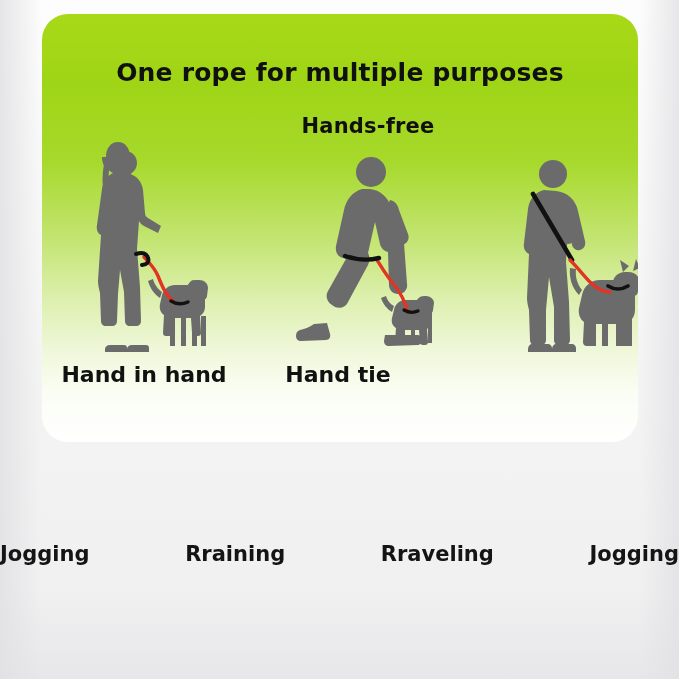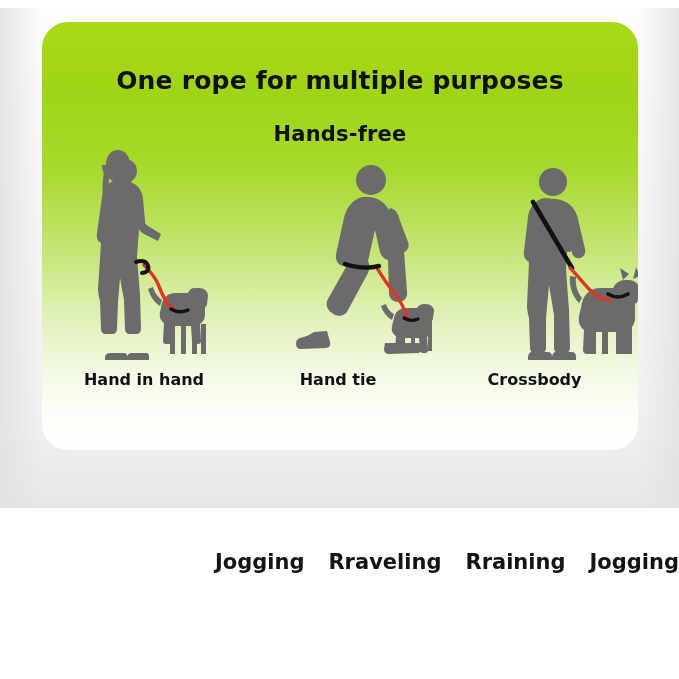--- a/index.html
+++ b/index.html
@@ -9,23 +9,22 @@
   }
   body {
     width: 679px;
     height: 679px;
     overflow: hidden;
     font-family: "DejaVu Sans", sans-serif;
   }
   .page {
     position: relative;
     width: 679px;
-    height: 500px;
+    height: 679px;
     background: linear-gradient(180deg, #fdfdfd 0%, #f4f4f4 55%, #efeff0 100%);
-    margin-top: 8px;
   }
   
   .bg-vignette {
     position: absolute;
     inset: 0;
     background:
       linear-gradient(90deg, rgba(225,225,228,0.85) 0px, rgba(245,245,246,0) 42px),
       linear-gradient(270deg, rgba(225,225,228,0.8) 0px, rgba(245,245,246,0) 40px),
       linear-gradient(0deg, rgba(228,228,231,0.7) 0px, rgba(245,245,246,0) 90px);
     pointer-events: none;
@@ -64,25 +63,26 @@
   .card-subtitle {
     position: absolute;
     top: 100px;
     left: 0;
     width: 100%;
     text-align: center;
     font-size: 21px;
     font-weight: bold;
     color: #101010;
     letter-spacing: 0.2px;
+    padding-left: 28px;
   }
 
   .panel-label {
     position: absolute;
-    font-size: 16px;
+    font-size: 22px;
     font-weight: bold;
     color: #111111;
     white-space: nowrap;
   }
   .lbl-1 { left: 2px;   top: 348px; width: 200px; text-align: center; }
   .lbl-2 { left: 196px; top: 348px; width: 200px; text-align: center; }
   .lbl-3 { left: 390px; top: 348px; width: 205px; text-align: center; }
 
   .scene {
     position: absolute;
@@ -91,23 +91,23 @@
   }
   .scene svg { display: block; }
 
   
   .keywords {
     position: absolute;
     left: 0;
     top: 542px;
     width: 679px;
     display: flex;
-    justify-content: flex-end;
+    justify-content: space-between;
     align-items: baseline;
-    gap: 24px;
+    gap: 34px;
   }
   .keyword {
     font-size: 21px;
     font-weight: bold;
     color: #141414;
     white-space: nowrap;
   }
 </style>
 </head>
 <body>
@@ -227,22 +227,21 @@
         <path d="M101 180 L 140 246" stroke="#111111" stroke-width="4.6" fill="none" stroke-linecap="round"></path>
 
         <path d="M138 246 C 146 254, 152 262, 158 268 C 164 274, 170 278, 178 278" stroke="#e23424" stroke-width="3.4" fill="none" stroke-linecap="round"></path>
 
         <path d="M176 272 q10 6 20 0" stroke="#111111" stroke-width="3.6" fill="none" stroke-linecap="round"></path>
       </svg>
     </div>
 
     <div class="panel-label lbl-1">Hand in hand</div>
     <div class="panel-label lbl-2">Hand tie</div>
-    <div class="panel-label lbl-3">Crossbody</div>
   </div>
 
   <div class="keywords">
     <span class="keyword">Jogging</span>
+    <span class="keyword">Rraining</span>
     <span class="keyword">Rraveling</span>
-    <span class="keyword">Rraining</span>
     <span class="keyword">Jogging</span>
   </div>
 </div>
 
 </body></html>

